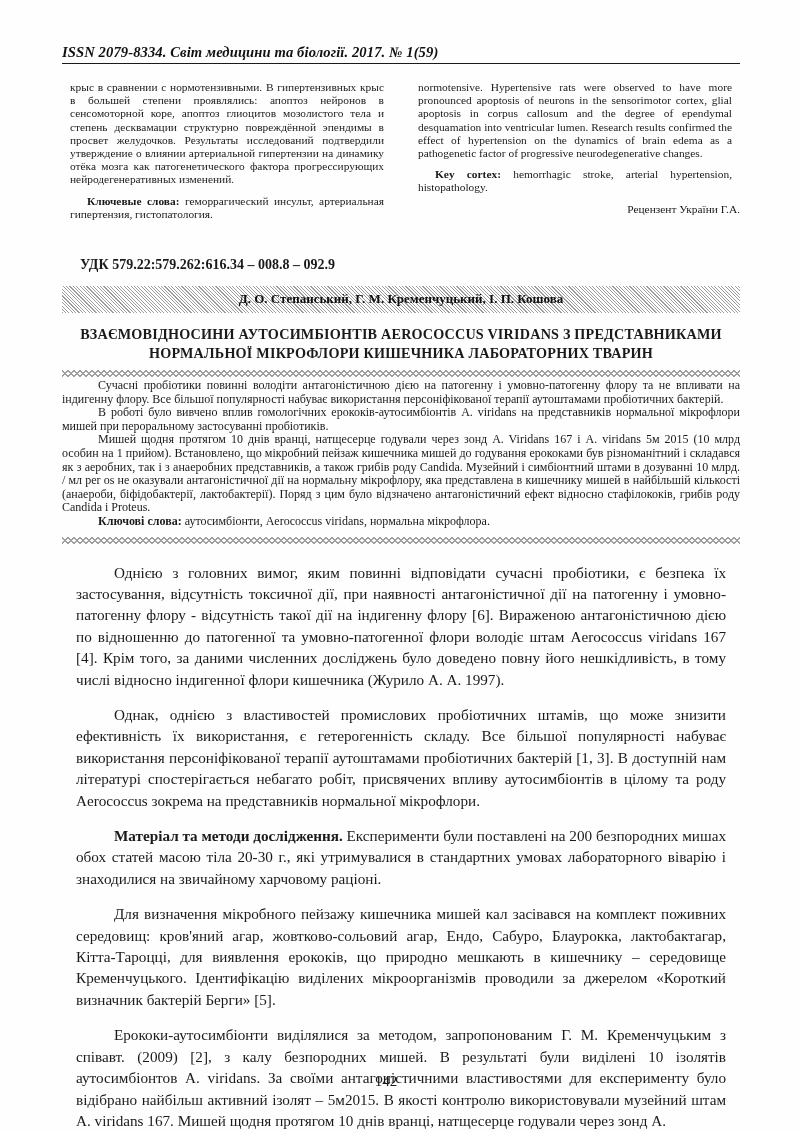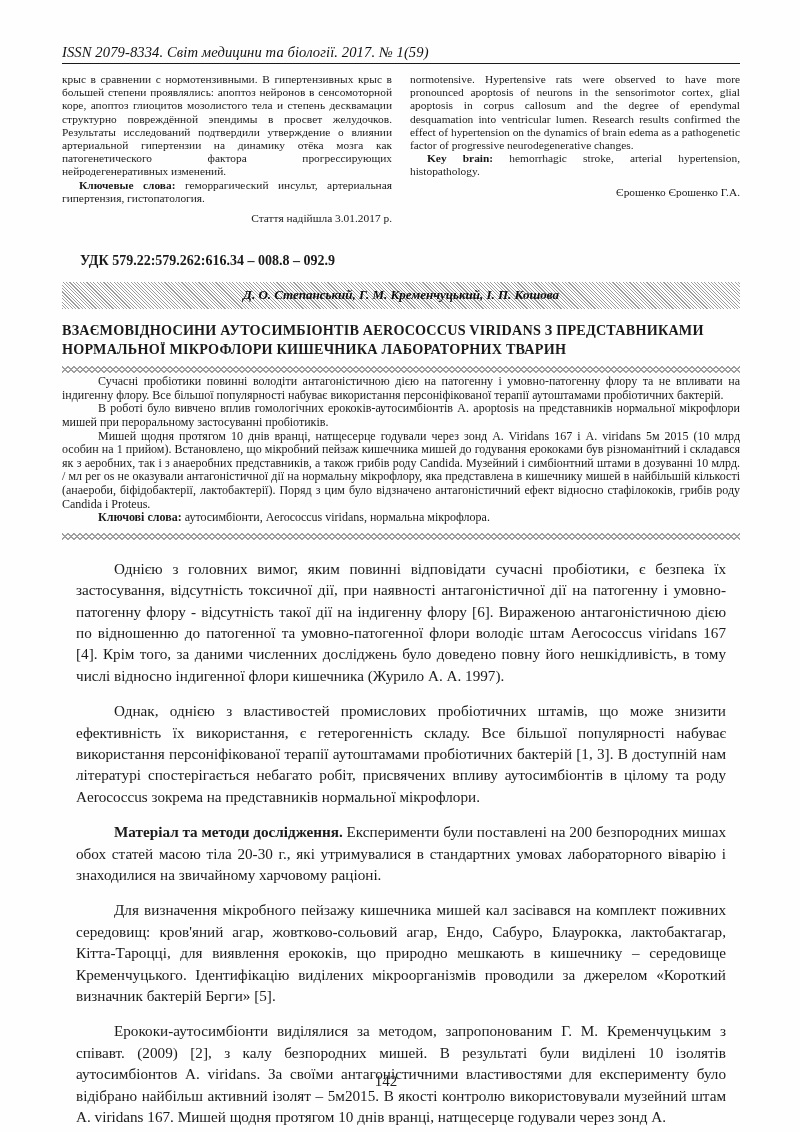--- a/index.html
+++ b/index.html
@@ -25,21 +25,21 @@
   .content {
     position: absolute;
     left: 62px;
     top: 44px;
     width: 678px;
   }
 
   
   .runhead {
     font-style: italic;
-    font-weight: normal;
+    font-weight: bold;
     font-size: 14.6px;
     letter-spacing: 0.1px;
     color: #111;
     padding-bottom: 2px;
     white-space: nowrap;
   }
   .runhead-rule {
     border-bottom: 1.6px solid #1a1a1a;
     margin-bottom: 9px;
   }
@@ -47,21 +47,21 @@
   
   .cols {
     display: flex;
     gap: 18px;
   }
   .col {
     width: 330px;
   }
   .col p,
   .bodytext p {
-    margin: 0;
+    margin: 8px;
     text-align: justify;
     text-justify: inter-word;
   }
   .col p {
     font-size: 11.4px;
     line-height: 13.2px;
   }
   .col p.indent {
     text-indent: 17px;
   }
@@ -92,32 +92,32 @@
   .authors-band {
     margin-top: 13px;
     padding: 5px 6px 6px 6px;
     text-align: center;
     background-color: #e9e9e9;
     background-image: repeating-linear-gradient(
       45deg,
       #9d9d9d 0px, #9d9d9d 0.8px,
       #ffffff 0.8px, #ffffff 2.4px
     );
-    font-style: italic;
   }
   .authors-band div {
     font-weight: bold;
     font-size: 13px;
     line-height: 16px;
     color: #0d0d0d;
   }
 
   
   .article-title {
     margin-top: 12px;
+    text-align: center;
     font-weight: bold;
     font-size: 14.2px;
     line-height: 18.5px;
     letter-spacing: 0.2px;
   }
 
   
   .zigzag {
     height: 7px;
     margin: 8px 0 2px 0;
@@ -168,44 +168,43 @@
 
     <div class="runhead-rule">
       <div class="runhead">ISSN 2079-8334. Світ медицини та біології. 2017. № 1(59)</div>
     </div>
 
     <div class="cols">
 
       <div class="col">
         <p>крыс в сравнении с нормотензивными. В гипертензивных крыс в большей степени проявлялись: апоптоз нейронов в сенсомоторной коре, апоптоз глиоцитов мозолистого тела и степень десквамации структурно повреждённой эпендимы в просвет желудочков. Результаты исследований подтвердили утверждение о влиянии артериальной гипертензии на динамику отёка мозга как патогенетического фактора прогрессирующих нейродегенеративных изменений.</p>
         <p class="indent"><span class="kw">Ключевые слова:</span> <span>геморрагический инсульт, артериальная гипертензия, гистопатология.</span></p>
-        <div class="stattya">Стаття надійшла 3.01.2017 р.</div>
       </div>
 
       <div class="col">
         <p>normotensive. Hypertensive rats were observed to have more pronounced apoptosis of neurons in the sensorimotor cortex, glial apoptosis in corpus callosum and the degree of ependymal desquamation into ventricular lumen. Research results confirmed the effect of hypertension on the dynamics of brain edema as a pathogenetic factor of progressive neurodegenerative changes.</p>
-        <p class="indent"><span class="kw">Key brain:</span> <span>hemorrhagic stroke, arterial hypertension, histopathology.</span></p>
-        <div class="recenzent">Єрошенко Єрошенко Г.А.</div>
+        <p class="indent"><span class="kw">Key cortex:</span> <span>hemorrhagic stroke, arterial hypertension, histopathology.</span></p>
+        <div class="recenzent">Рецензент України Г.А.</div>
       </div>
 
     </div>
 
     <div class="udc">УДК 579.22:579.262:616.34 – 008.8 – 092.9</div>
 
     <div class="authors-band">
       <div>Д. О. Степанський, Г. М. Кременчуцький, І. П. Кошова</div>
     </div>
 
     <div class="article-title">ВЗАЄМОВІДНОСИНИ АУТОСИМБІОНТІВ AEROCOCCUS VIRIDANS З ПРЕДСТАВНИКАМИ НОРМАЛЬНОЇ МІКРОФЛОРИ КИШЕЧНИКА ЛАБОРАТОРНИХ ТВАРИН</div>
 
     <div class="zigzag"></div>
 
     <div class="uk-abstract">
       <p>Сучасні пробіотики повинні володіти антагоністичною дією на патогенну і умовно-патогенну флору та не впливати на індигенну флору. Все більшої популярності набуває використання персоніфікованої терапії аутоштамами пробіотичних бактерій.</p>
-      <p>В роботі було вивчено вплив гомологічних ерококів-аутосимбіонтів A. apoptosis на представників нормальної мікрофлори мишей при пероральному застосуванні пробіотиків.</p>
+      <p>В роботі було вивчено вплив гомологічних ерококів-аутосимбіонтів A. viridans на представників нормальної мікрофлори мишей при пероральному застосуванні пробіотиків.</p>
       <p>Мишей щодня протягом 10 днів вранці, натщесерце годували через зонд A. Viridans 167 і A. viridans 5м 2015 (10 млрд особин на 1 прийом). Встановлено, що мікробний пейзаж кишечника мишей до годування ерококами був різноманітний і складався як з аеробних, так і з анаеробних представників, а також грибів роду Candida. Музейний і симбіонтний штами в дозуванні 10 млрд. / мл per os не оказували антагоністичної дії на нормальну мікрофлору, яка представлена в кишечнику мишей в найбільшій кількості (анаероби, біфідобактерії, лактобактерії). Поряд з цим було відзначено антагоністичний ефект відносно стафілококів, грибів роду Candida і Proteus.</p>
       <p><span class="kw">Ключові слова:</span> <span>аутосимбіонти, Aerococcus viridans, нормальна мікрофлора.</span></p>
     </div>
 
     <div class="zigzag"></div>
 
     <div class="bodytext">
       <p>Однією з головних вимог, яким повинні відповідати сучасні пробіотики, є безпека їх застосування, відсутність токсичної дії, при наявності антагоністичної дії на патогенну і умовно-патогенну флору - відсутність такої дії на індигенну флору [6]. Вираженою антагоністичною дією по відношенню до патогенної та умовно-патогенної флори володіє штам Aerococcus viridans 167 [4]. Крім того, за даними численних досліджень було доведено повну його нешкідливість, в тому числі відносно індигенної флори кишечника (Журило А. А. 1997).</p>
       <p>Однак, однією з властивостей промислових пробіотичних штамів, що може знизити ефективність їх використання, є гетерогенність складу. Все більшої популярності набуває використання персоніфікованої терапії аутоштамами пробіотичних бактерій [1, 3]. В доступній нам літературі спостерігається небагато робіт, присвячених впливу аутосимбіонтів в цілому та роду Aerococcus зокрема на представників нормальної мікрофлори.</p>
       <p><span class="kw">Матеріал та методи дослідження.</span><span> Експерименти були поставлені на 200 безпородних мишах обох статей масою тіла 20-30 г., які утримувалися в стандартних умовах лабораторного віварію і знаходилися на звичайному харчовому раціоні.</span></p>

